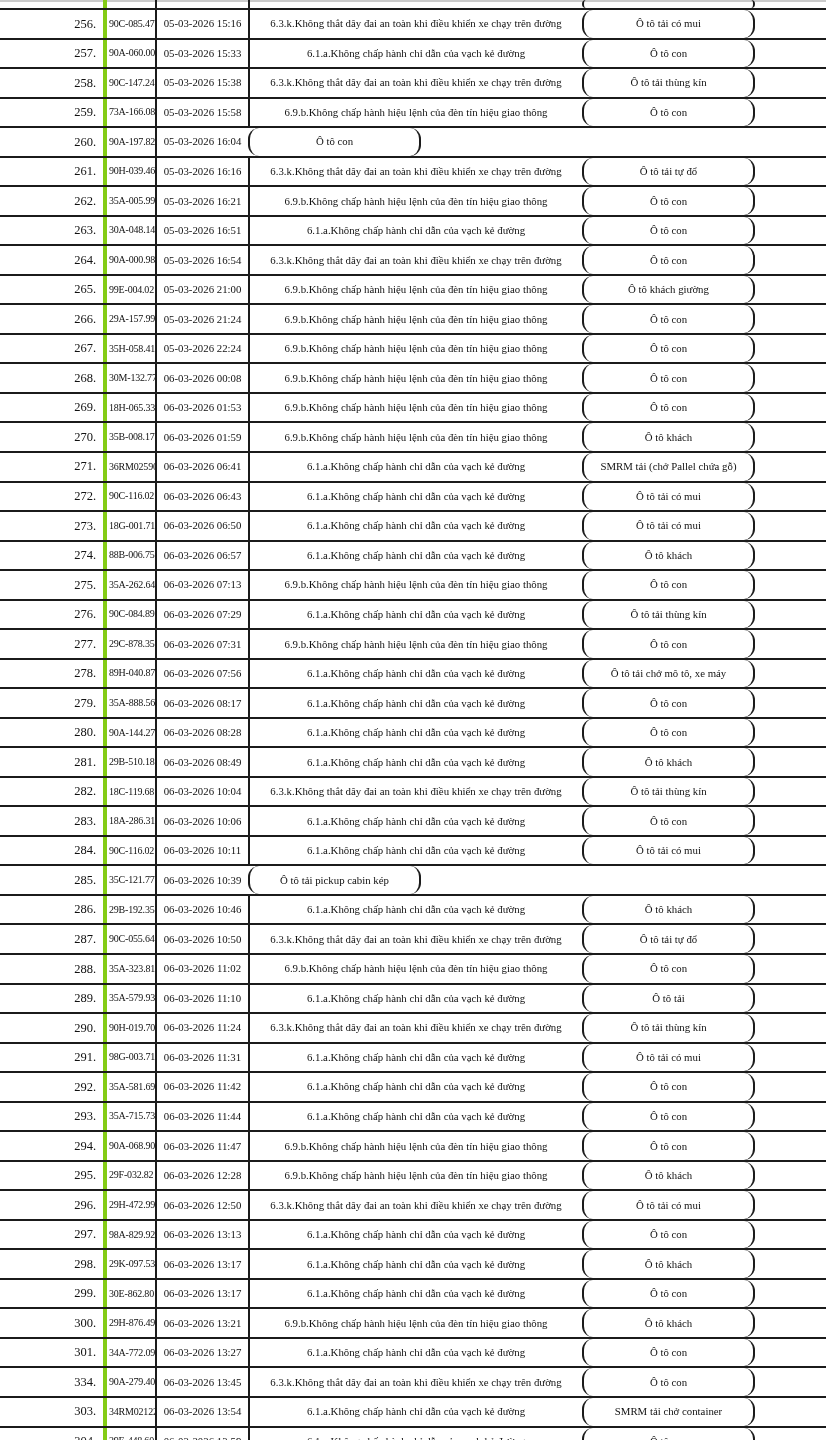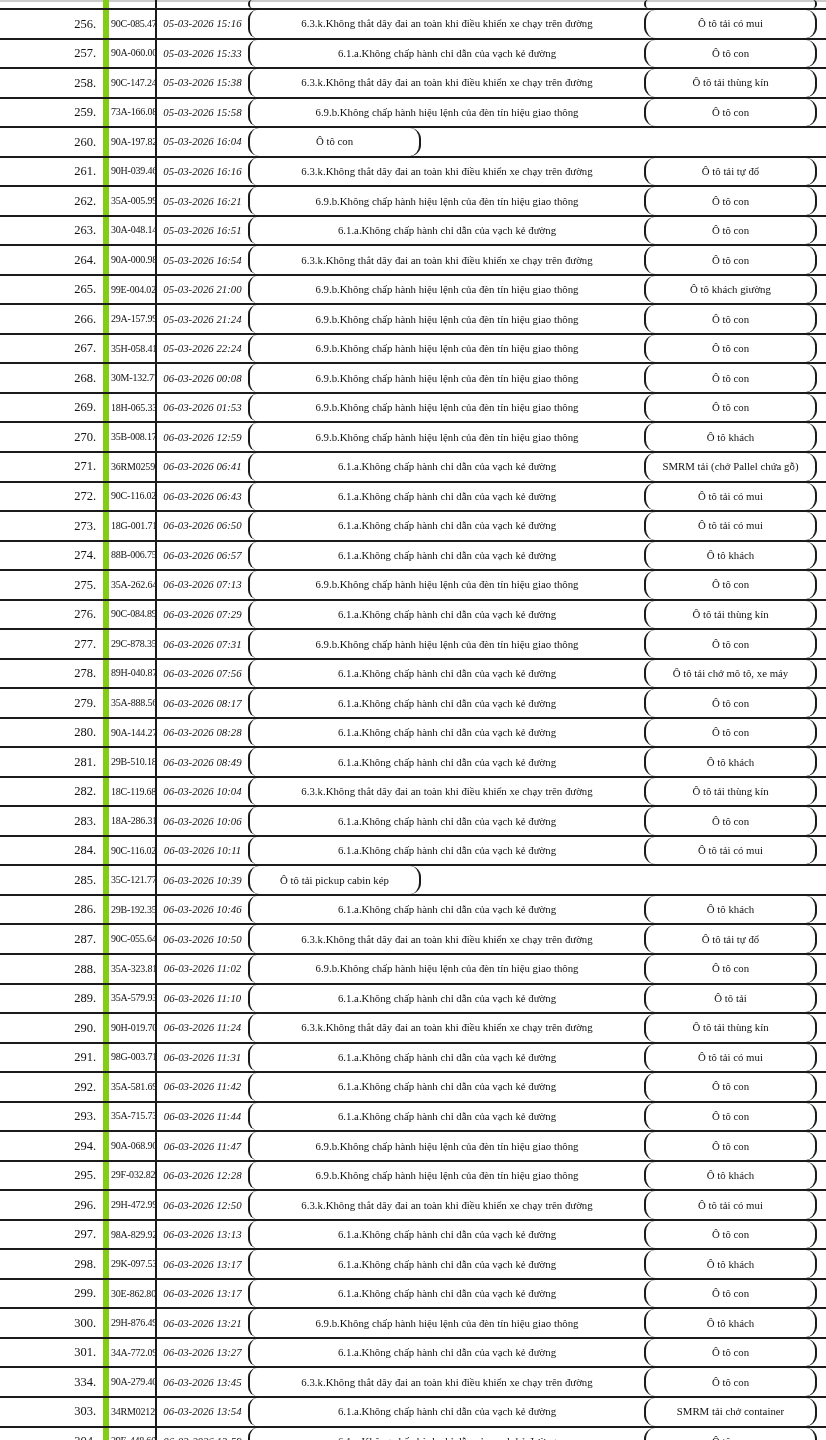--- a/index.html
+++ b/index.html
@@ -49,39 +49,37 @@
   }
   .cell.no {
     width: 103px;
     justify-content: flex-end;
     padding-right: 7px;
     font-size: 12.5px;
     border: none;
   }
   .cell.plate {
     width: 52px;
-    border-left: 6px solid #84cc16;
+    border-left: 4px solid #84cc16;
     padding-left: 2px;
     font-size: 10px;
     letter-spacing: -0.2px;
     justify-content: flex-start;
   }
   .cell.date {
     width: 93px;
     border-left: 2px solid #1b1b1b;
     justify-content: center;
     font-size: 10.8px;
-    font-style: italic;
   }
   .cell.violation {
-    width: 396px;
+    width: 334px;
     border-left: 2px solid #1b1b1b;
     justify-content: center;
     font-size: 10.8px;
-    border-radius: 9px;
   }
   .cell.vehicle {
     width: 173px;
     border-left: 2px solid #1b1b1b;
     border-right: 2px solid #1b1b1b;
     justify-content: center;
     font-size: 10.8px;
     border-radius: 11px;
   }
 </style>
@@ -208,21 +206,21 @@
       <div class="cell no">269.</div>
       <div class="cell plate">18H-065.33</div>
       <div class="cell date">06-03-2026 01:53</div>
       <div class="cell violation">6.9.b.Không chấp hành hiệu lệnh của đèn tín hiệu giao thông</div>
       <div class="cell vehicle">Ô tô con</div>
     </div>
 
     <div class="row">
       <div class="cell no">270.</div>
       <div class="cell plate">35B-008.17</div>
-      <div class="cell date">06-03-2026 12:59</div>
+      <div class="cell date">06-03-2026 01:59</div>
       <div class="cell violation">6.9.b.Không chấp hành hiệu lệnh của đèn tín hiệu giao thông</div>
       <div class="cell vehicle">Ô tô khách</div>
     </div>
 
     <div class="row">
       <div class="cell no">271.</div>
       <div class="cell plate">36RM02590</div>
       <div class="cell date">06-03-2026 06:41</div>
       <div class="cell violation">6.1.a.Không chấp hành chỉ dẫn của vạch kẻ đường</div>
       <div class="cell vehicle">SMRM tải (chở Pallel chứa gỗ)</div>

